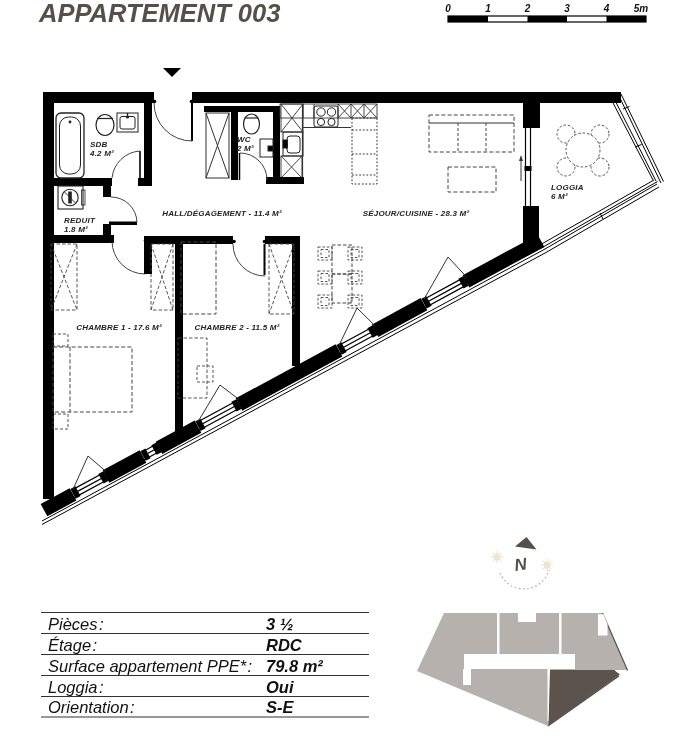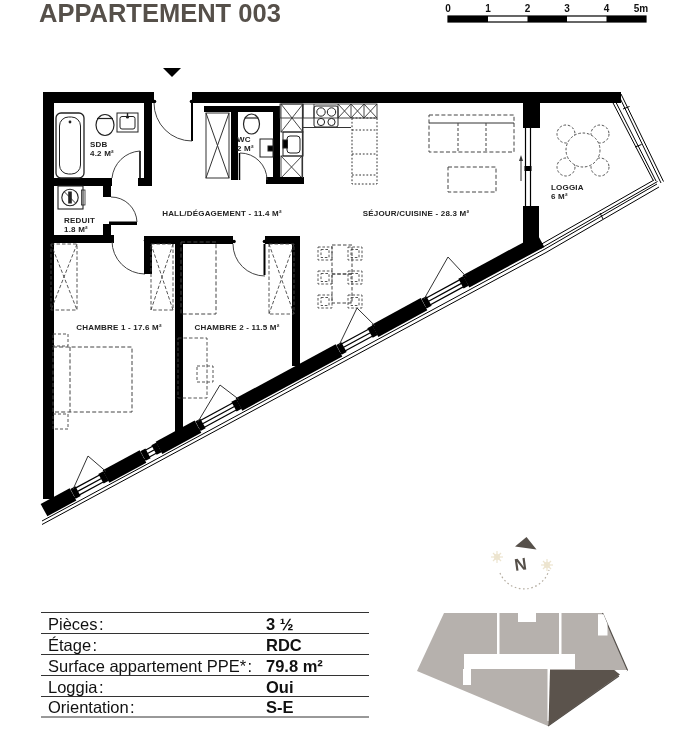--- a/index.html
+++ b/index.html
@@ -1,17 +1,17 @@
 <!DOCTYPE html>
 <html><head>
 <meta charset="utf-8">
 <style>
   html,body{margin:0;padding:0;background:#fff;}
   #page{position:relative;width:678px;height:750px;background:#fff;overflow:hidden;
-        font-family:"Liberation Sans", sans-serif;}
+        font-family:"Liberation Sans", sans-serif;font-style:italic;}
   svg text{font-family:"Liberation Sans", sans-serif;}
 </style>
 </head>
 <body>
 <div id="page">
 <svg width="678" height="750" viewBox="0 0 678 750">
 
 <text x="39" y="21.5" font-size="25.5" font-weight="bold" fill="#56504a">APPARTEMENT 003</text>
 
 <g>

